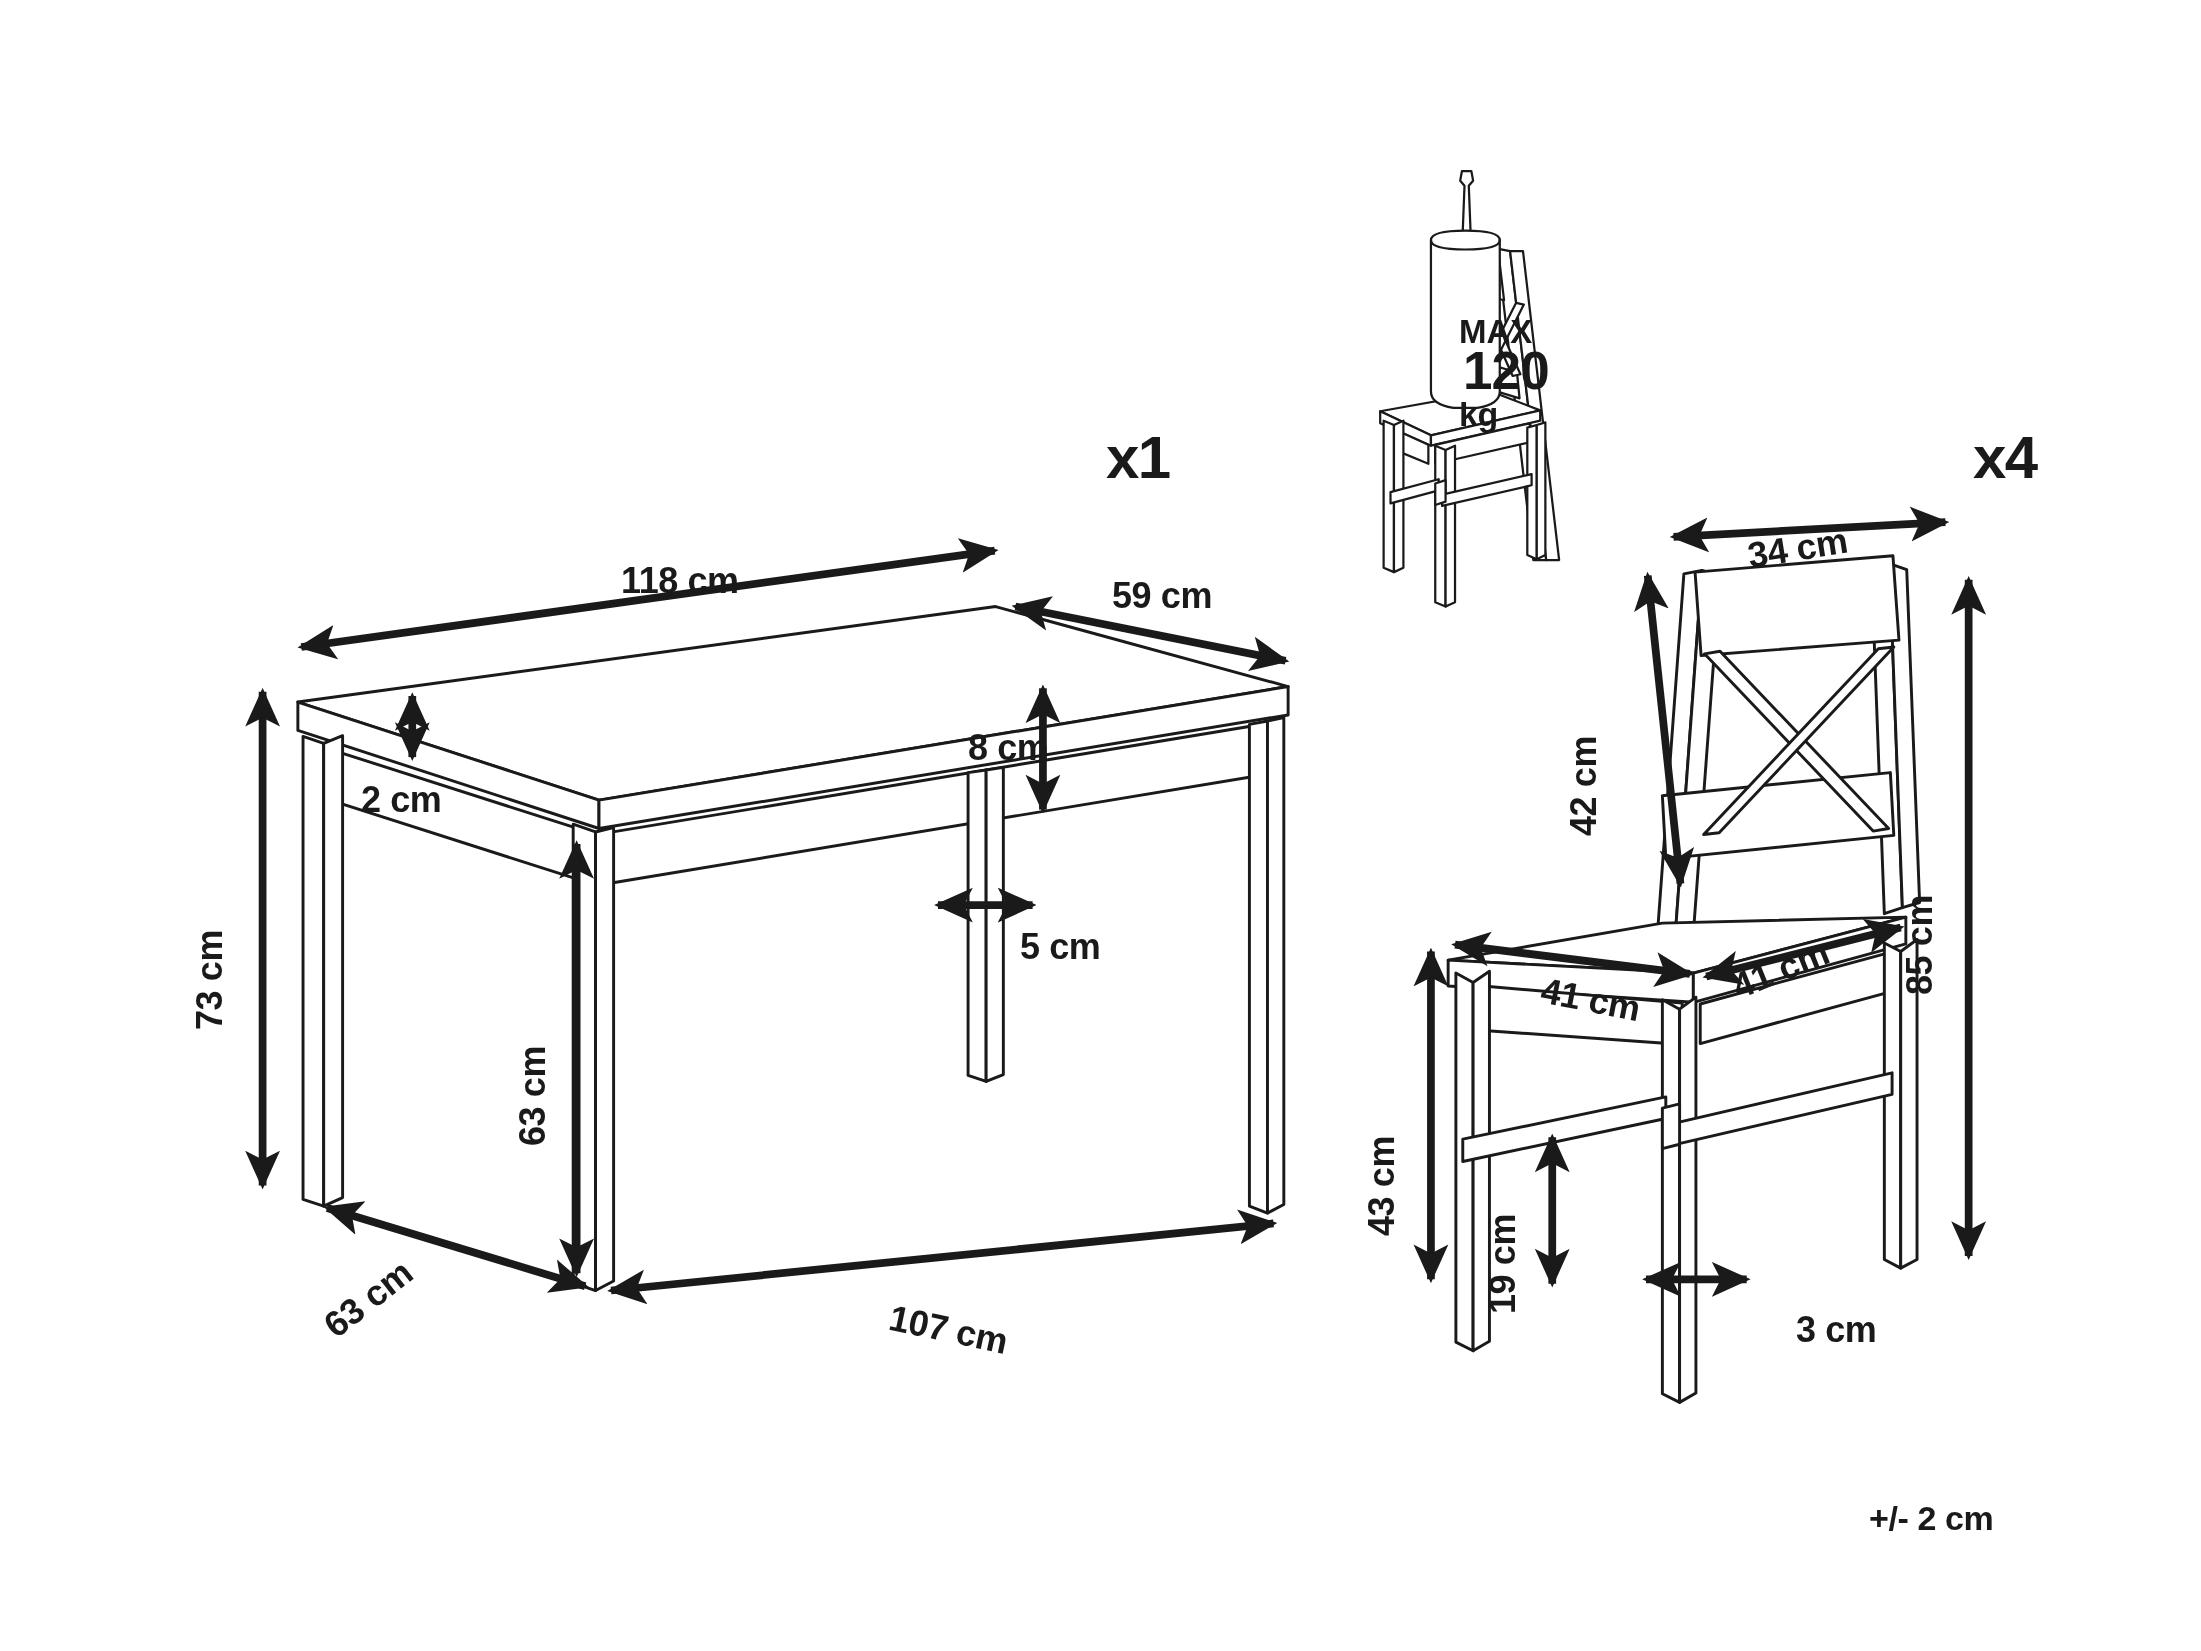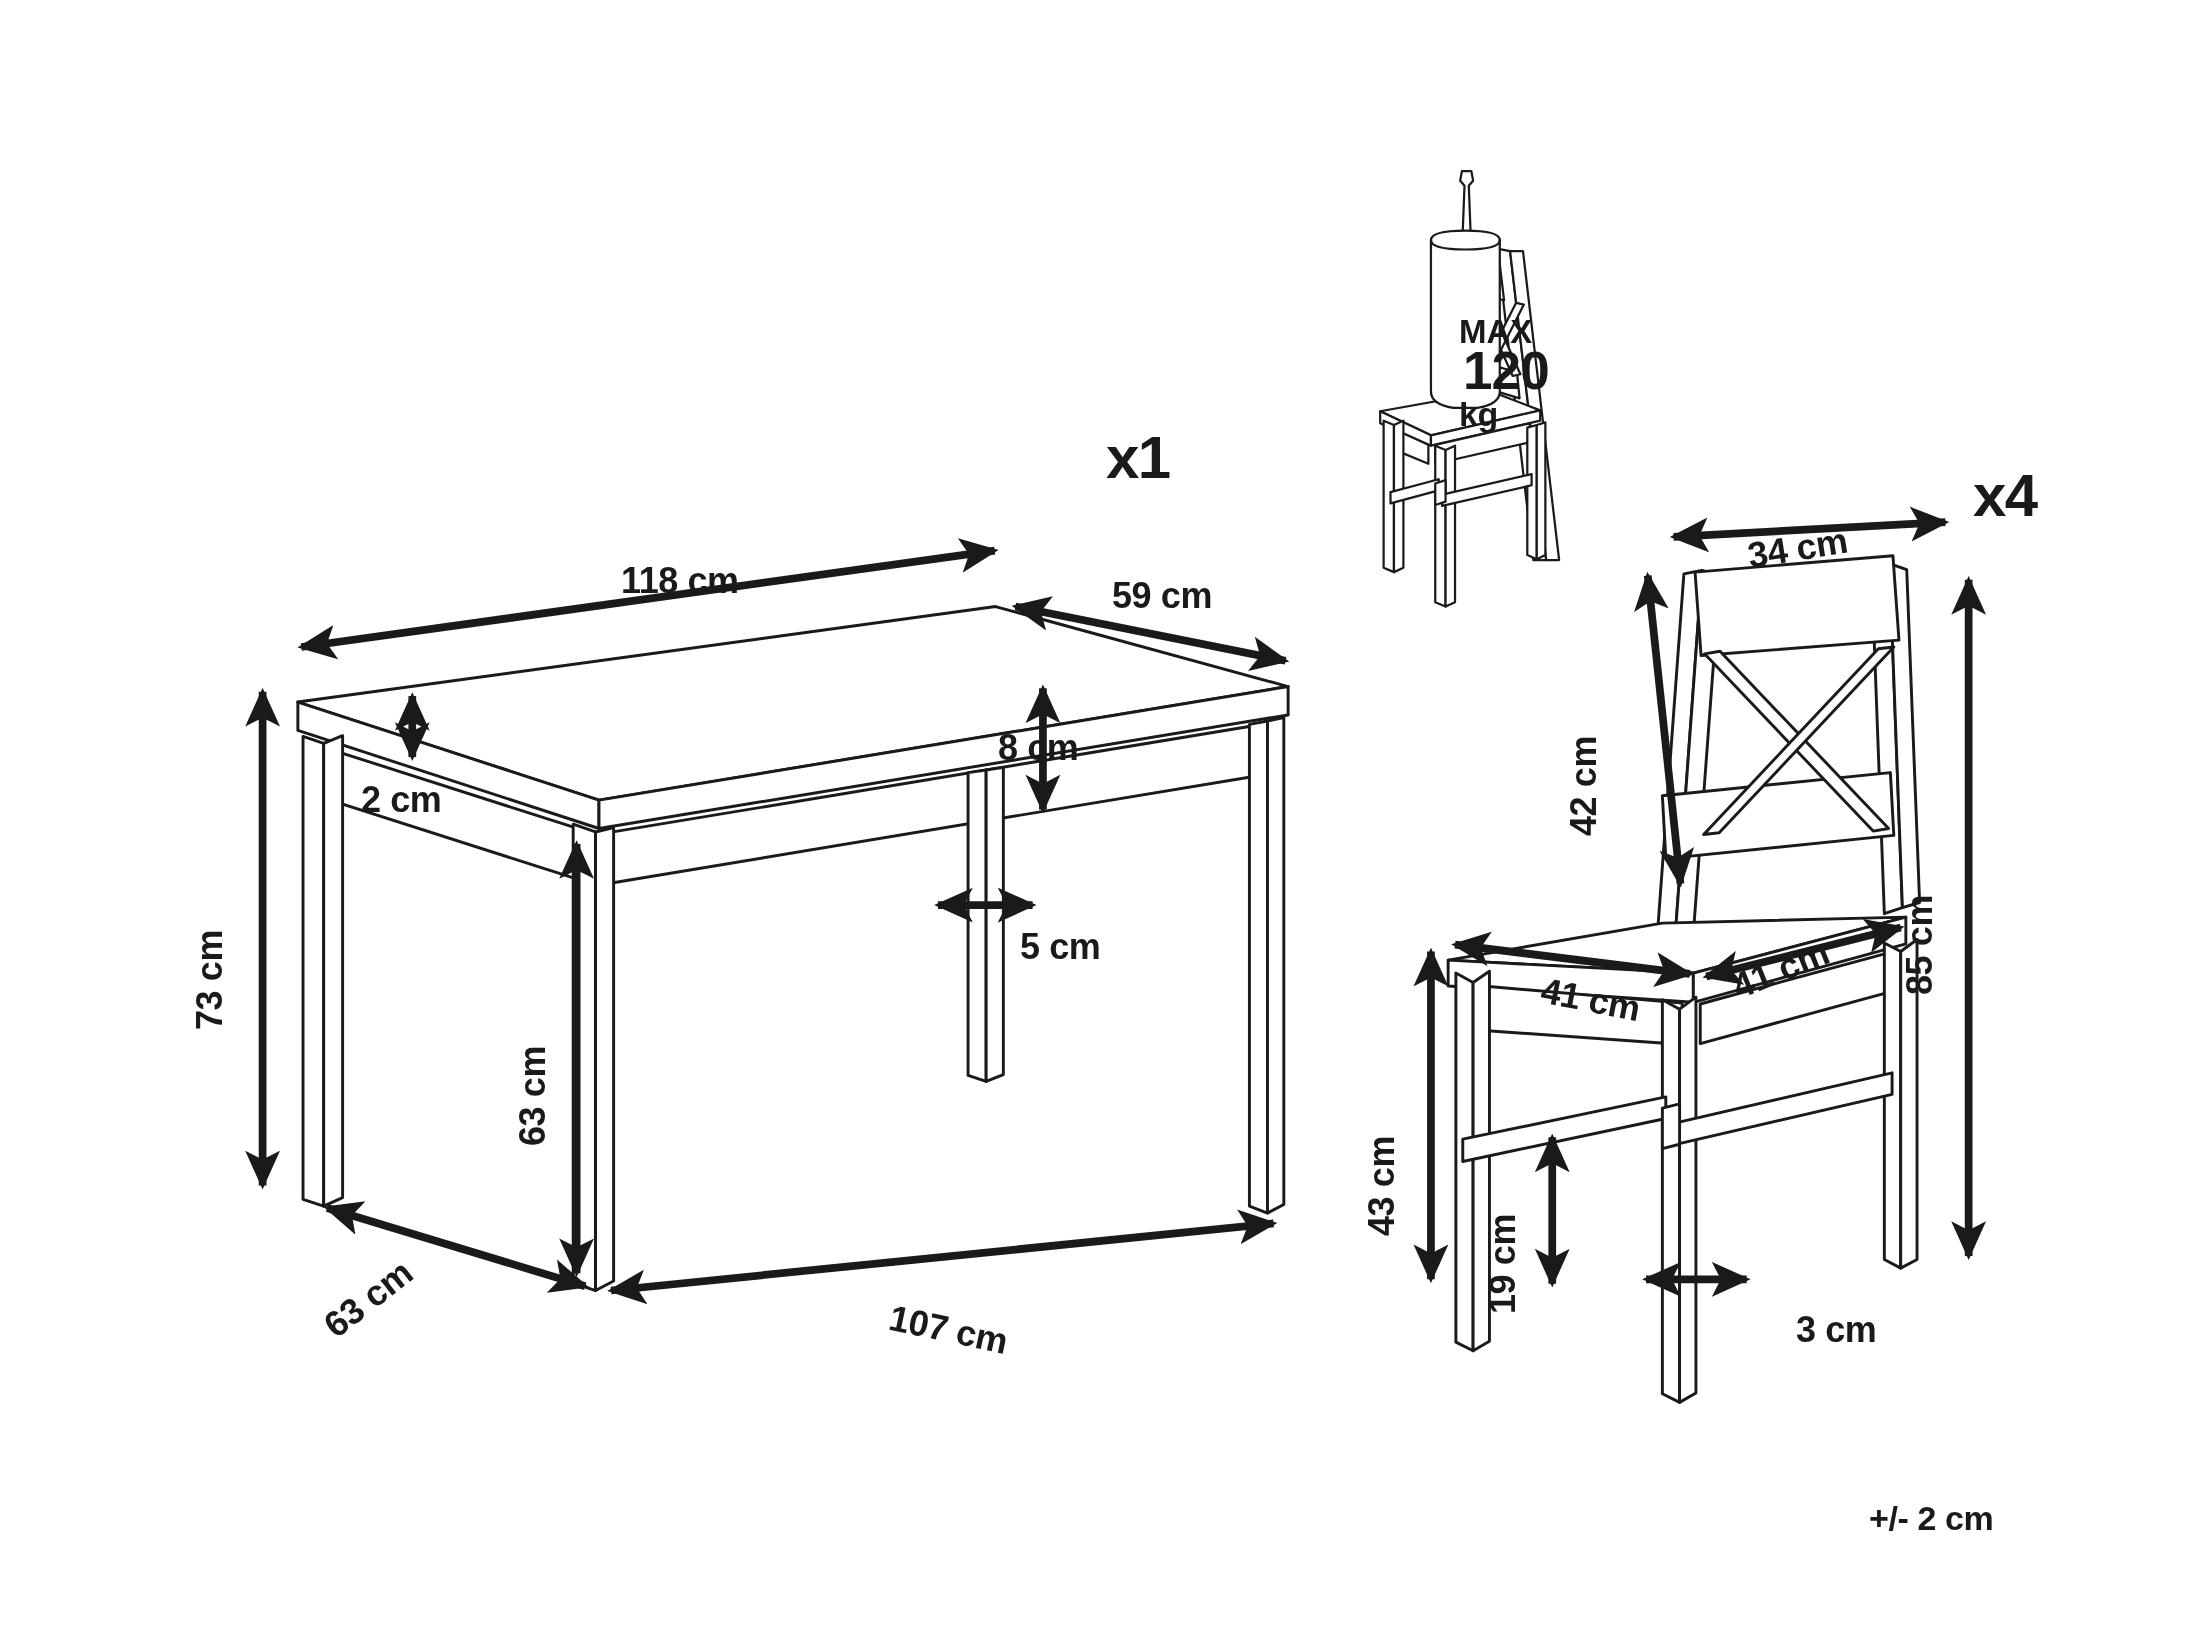--- a/index.html
+++ b/index.html
@@ -170,21 +170,21 @@
       <line x1="2288" y1="674" x2="2288" y2="1460"></line>
     </g>
   </svg>
 
   <div class="lbl dim" style="left:621px;top:563px;">118 cm</div>
 
   <div class="lbl dim" style="left:1112px;top:578px;">59 cm</div>
 
   <div class="lbl dim" style="left:361px;top:782px;">2 cm</div>
 
-  <div class="lbl dim" style="left:998px;top:730px;">8 cm</div>
+  <div class="lbl dim" style="left:968px;top:730px;">8 cm</div>
 
   <div class="lbl dim" style="left:1020px;top:929px;">5 cm</div>
 
   <div class="lbl dim rot90" style="left:228px;top:994px;">73 cm</div>
 
   <div class="lbl dim rot90" style="left:551px;top:1110px;">63 cm</div>
 
   <div class="lbl dim rot-diag-left" style="left:340px;top:1308px;">63 cm</div>
 
   <div class="lbl dim rot-diag-right" style="left:886px;top:1299px;">107 cm</div>
@@ -204,18 +204,18 @@
   <div class="lbl dim rot-seat2" style="left:1741px;top:969px;">41 cm</div>
 
   <div class="lbl dim rot90" style="left:1400px;top:1200px;">43 cm</div>
 
   <div class="lbl dim rot90" style="left:1521px;top:1278px;">19 cm</div>
 
   <div class="lbl dim" style="left:1764px;top:1312px;margin-left:32px;">3 cm</div>
 
   <div class="lbl dim rot90" style="left:1938px;top:959px;">85 cm</div>
 
-  <div class="lbl qty" style="left:1973px;top:428px;margin-top:38px;">x4</div>
+  <div class="lbl qty" style="left:1973px;top:428px;">x4</div>
 
   <div class="lbl tol" style="left:1869px;top:1501px;">+/- 2 cm</div>
 
 </div>
 
 
 </body></html>

